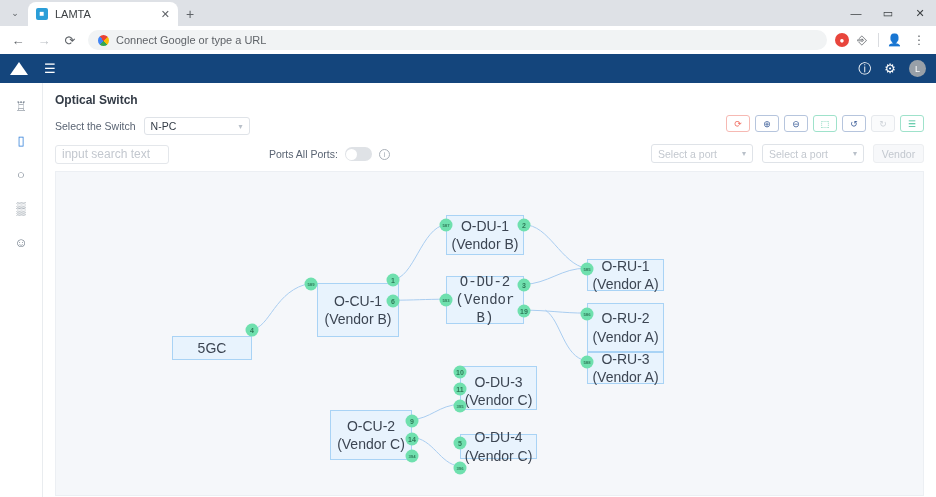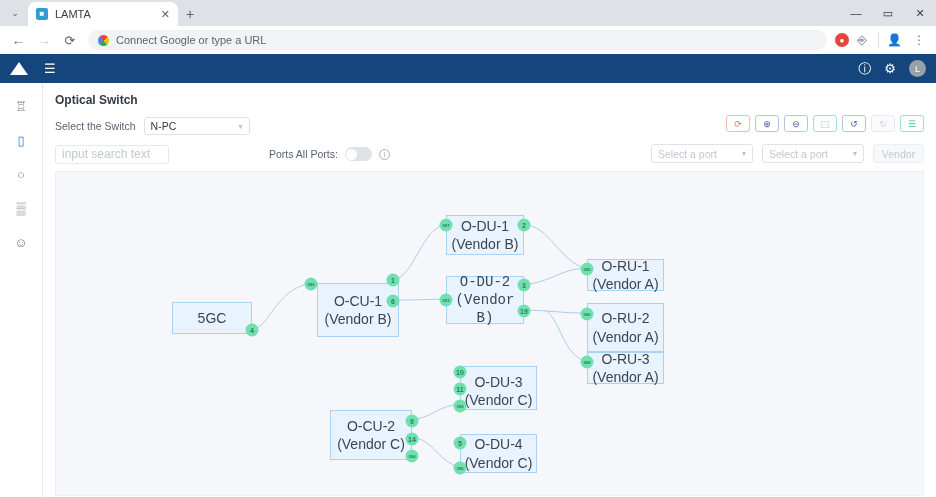--- a/index.html
+++ b/index.html
@@ -405,21 +405,21 @@
           <path d="M196,158 C214,158 219,118 255,112" fill="none" stroke="#a9cdf0" stroke-width="1"></path>
           <path d="M337,108 C358,108 366,56 390,53" fill="none" stroke="#a9cdf0" stroke-width="1"></path>
           <path d="M337,129 C358,129 370,128 390,128" fill="none" stroke="#a9cdf0" stroke-width="1"></path>
           <path d="M468,53 C494,53 505,92 531,97" fill="none" stroke="#a9cdf0" stroke-width="1"></path>
           <path d="M468,113 C492,113 507,96 531,97" fill="none" stroke="#a9cdf0" stroke-width="1"></path>
           <path d="M468,139 C492,139 507,142 531,142" fill="none" stroke="#a9cdf0" stroke-width="1"></path>
           <path d="M490,139 C506,150 508,186 531,190" fill="none" stroke="#a9cdf0" stroke-width="1"></path>
           <path d="M356,249 C374,249 384,234 404,234" fill="none" stroke="#a9cdf0" stroke-width="1"></path>
           <path d="M356,267 C378,268 384,294 404,296" fill="none" stroke="#a9cdf0" stroke-width="1"></path>
         </svg>
-    <div class="node" style="left: 116px; top: 130px; width: 80px; height: 32px; text-align: center;">
+    <div class="node" style="left: 116px; top: 164px; width: 80px; height: 24px; text-align: center;">
           <span>5GC</span>
         </div>
         <div class="node" style="left: 261px; top: 91px; width: 82px; height: 54px; margin-top: 20px;">
           <span>O-CU-1<br>(Vendor B)</span>
         </div>
         <div class="node" style="left: 390px; top: 43px; width: 78px; height: 40px;">
           <span>O-DU-1<br>(Vendor B)</span>
         </div>
         <div class="node" style="left: 390px; top: 104px; width: 78px; height: 48px; font-family: Liberation Mono, monospace;">
           <span>O-DU-2<br>(Vendor B)</span>
@@ -432,21 +432,21 @@
         </div>
         <div class="node" style="left: 531px; top: 180px; width: 77px; height: 32px;">
           <span>O-RU-3<br>(Vendor A)</span>
         </div>
         <div class="node" style="left: 404px; top: 194px; width: 77px; height: 44px; align-items: flex-end;">
           <span>O-DU-3<br>(Vendor C)</span>
         </div>
         <div class="node" style="left: 274px; top: 238px; width: 82px; height: 50px;">
           <span>O-CU-2<br>(Vendor C)</span>
         </div>
-        <div class="node" style="left: 404px; top: 262px; width: 77px; height: 39px;">
+        <div class="node" style="left: 404px; top: 262px; width: 77px; height: 25px;">
           <span>O-DU-4<br>(Vendor C)</span>
         </div>
         <div class="port big" style="left: 196px; top: 158px;">4</div>
         <div class="port small" style="left: 255px; top: 112px;">589</div>
         <div class="port big" style="left: 337px; top: 108px;">1</div>
         <div class="port big" style="left: 337px; top: 129px;">6</div>
         <div class="port small" style="left: 390px; top: 53px;">587</div>
         <div class="port big" style="left: 468px; top: 53px;">2</div>
         <div class="port small" style="left: 390px; top: 128px;">593</div>
         <div class="port big" style="left: 468px; top: 113px;">3</div>

